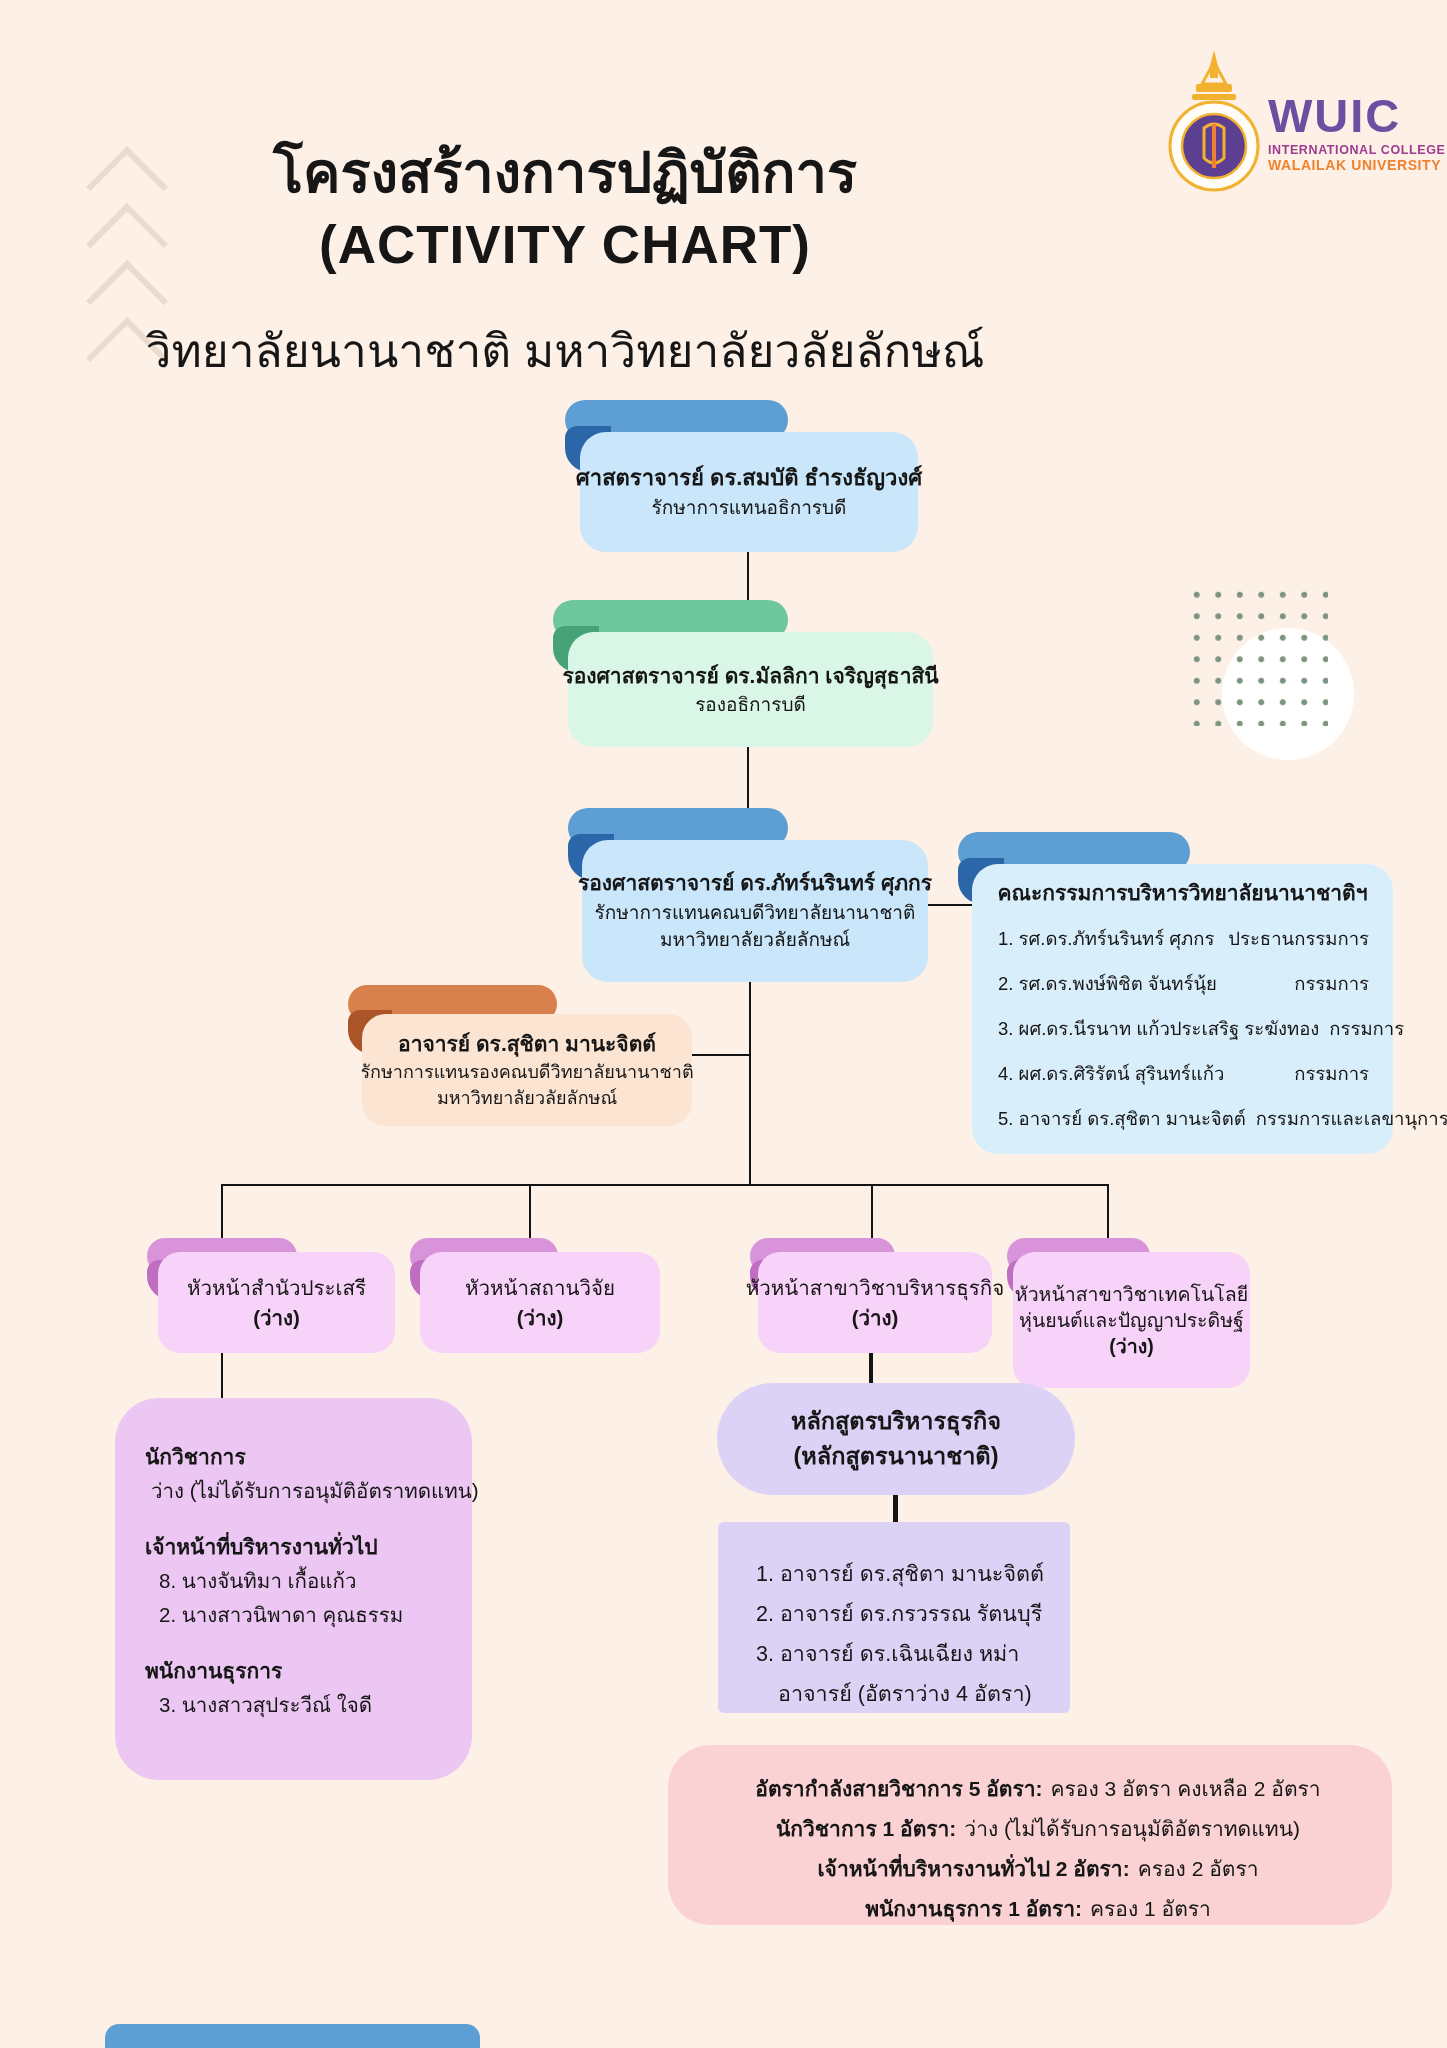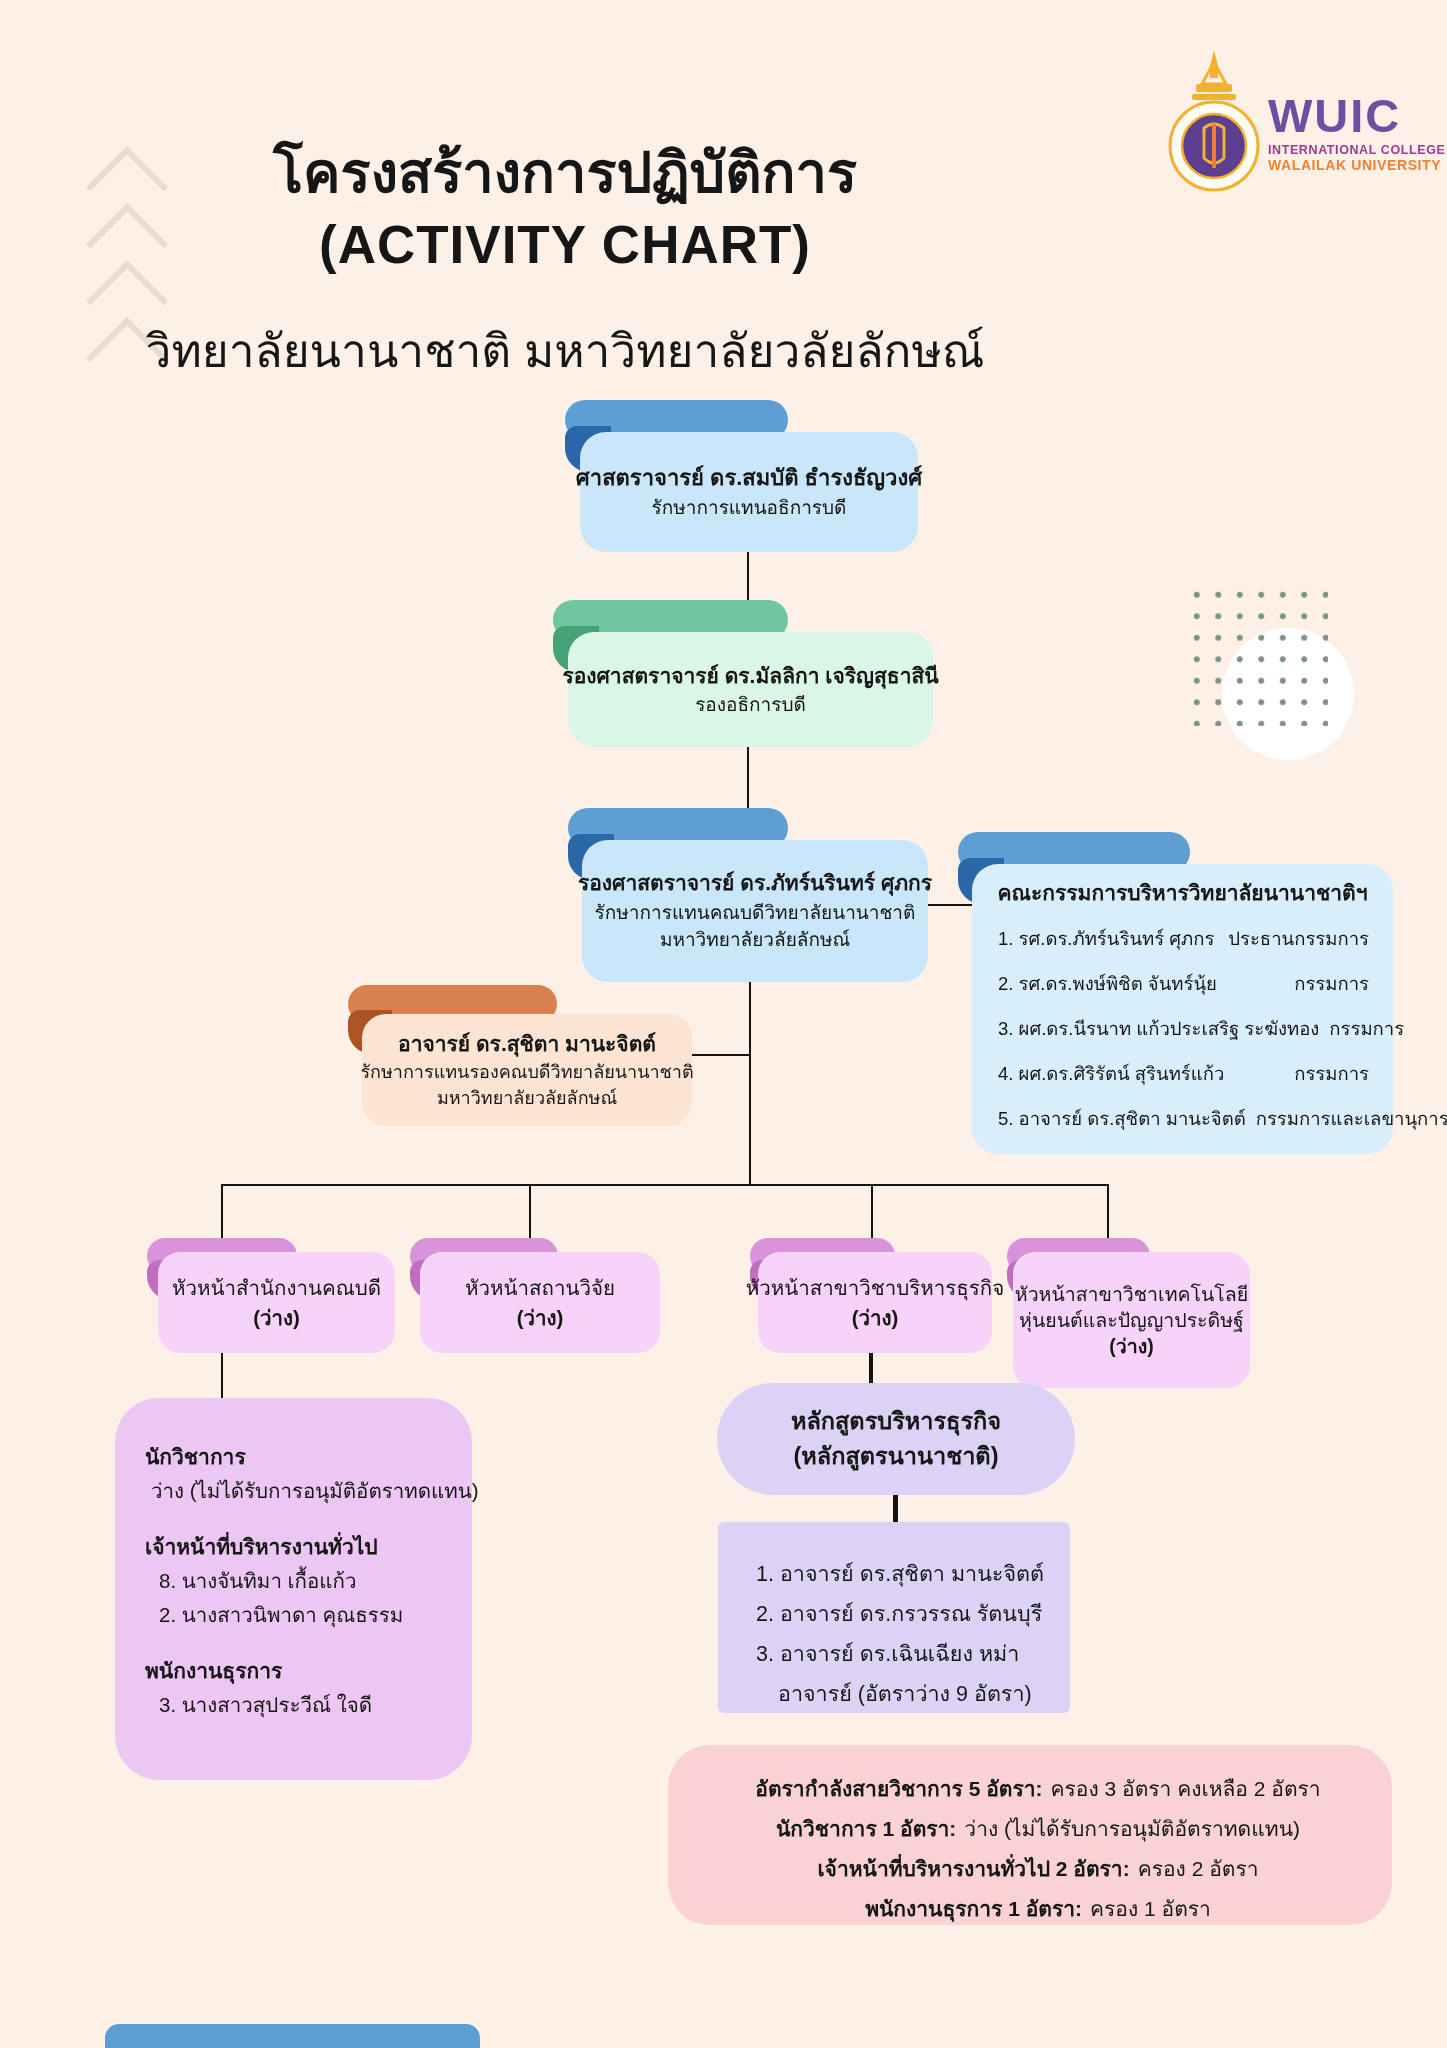--- a/index.html
+++ b/index.html
@@ -151,21 +151,21 @@
   <div class="fold c-orange-fold" style="left:348px;top:1010px;width:44px;height:44px;"></div>
   <div class="nbody c-orange-body" style="left:362px;top:1014px;width:330px;height:112px;border-radius:24px;">
     <div class="bname" style="font-size:21px;">อาจารย์ ดร.สุชิตา มานะจิตต์</div>
     <div class="brole" style="font-size:18px;">รักษาการแทนรองคณบดีวิทยาลัยนานาชาติ</div>
     <div class="brole" style="font-size:18px;">มหาวิทยาลัยวลัยลักษณ์</div>
   </div>
 
   <div class="tab c-pink-tab" style="left:147px;top:1238px;width:150px;height:36px;border-radius:18px;"></div>
   <div class="fold c-pink-fold" style="left:147px;top:1260px;width:40px;height:40px;"></div>
   <div class="nbody c-pink-body" style="left:158px;top:1252px;width:237px;height:101px;border-radius:22px;">
-    <div style="font-size:20.5px;font-weight:500;white-space:nowrap;">หัวหน้าสำนักงานคณบดี</div>
+    <div style="font-size:20.5px;font-weight:500;white-space:nowrap;">หัวหน้าสำนัวประเสรี</div>
     <div style="font-size:20.5px;font-weight:700;">(ว่าง)</div>
   </div>
 
   <div class="tab c-pink-tab" style="left:410px;top:1238px;width:148px;height:36px;border-radius:18px;"></div>
   <div class="fold c-pink-fold" style="left:410px;top:1260px;width:40px;height:40px;"></div>
   <div class="nbody c-pink-body" style="left:420px;top:1252px;width:240px;height:101px;border-radius:22px;">
     <div style="font-size:20.5px;font-weight:400;white-space:nowrap;">หัวหน้าสถานวิจัย</div>
     <div style="font-size:20.5px;font-weight:700;">(ว่าง)</div>
   </div>
 
@@ -198,21 +198,21 @@
 
   <div class="pill">
     <div>หลักสูตรบริหารธุรกิจ</div>
     <div>(หลักสูตรนานาชาติ)</div>
   </div>
 
   <div class="plist">
     <div>1. อาจารย์ ดร.สุชิตา มานะจิตต์</div>
     <div>2. อาจารย์ ดร.กรวรรณ รัตนบุรี</div>
     <div>3. อาจารย์ ดร.เฉินเฉียง หม่า</div>
-    <div style="padding-left:22px;">อาจารย์ (อัตราว่าง 9 อัตรา)</div>
+    <div style="padding-left:22px;">อาจารย์ (อัตราว่าง 4 อัตรา)</div>
   </div>
 
   <div class="summary">
     <div class="srow">
       <b>อัตรากำลังสายวิชาการ 5 อัตรา:</b><span>ครอง 3 อัตรา คงเหลือ 2 อัตรา</span>
     </div>
     <div class="srow">
       <b>นักวิชาการ 1 อัตรา:</b><span>ว่าง (ไม่ได้รับการอนุมัติอัตราทดแทน)</span>
     </div>
     <div class="srow">

